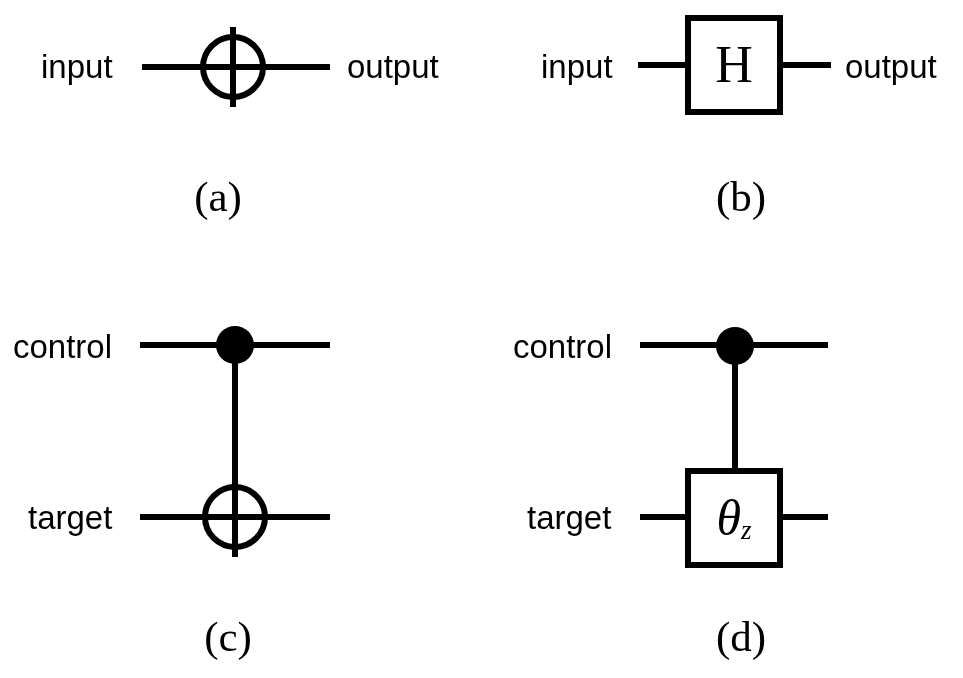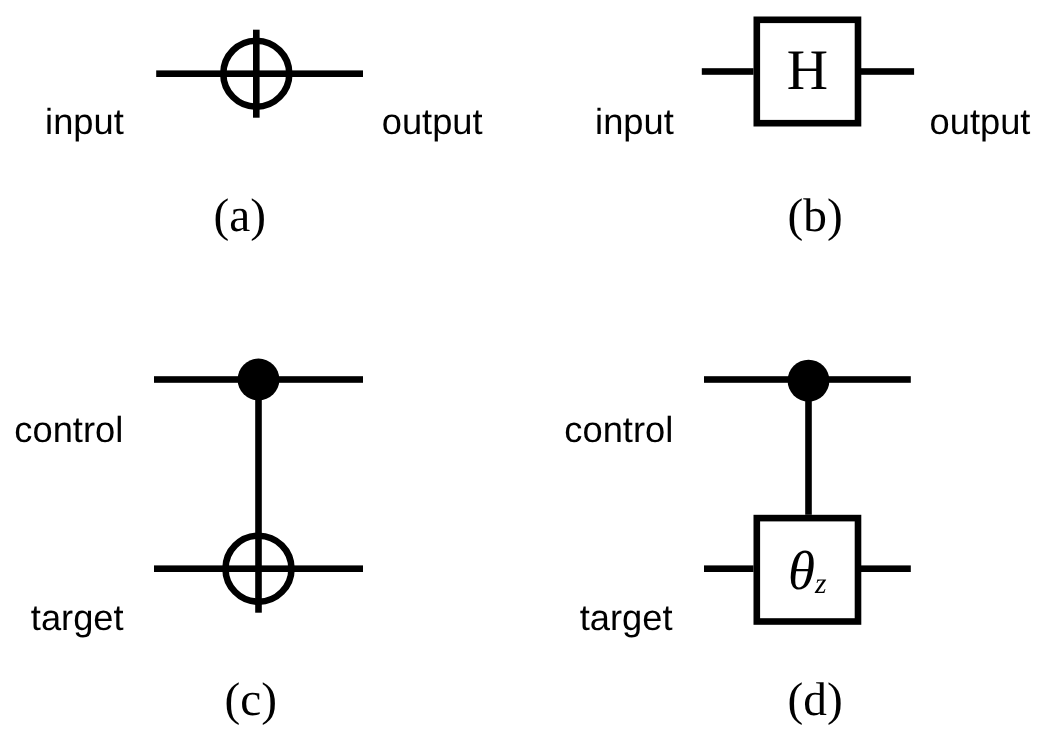--- a/index.html
+++ b/index.html
@@ -31,21 +31,20 @@
     width: 6px;
     background: #000000;
   }
   
   .lbl {
     position: absolute;
     font-size: 33px;
     color: #000000;
     white-space: nowrap;
     line-height: 1;
-    margin-top: 44px;
   }
   
   .xor-circle {
     position: absolute;
     width: 66px;
     height: 66px;
     border: 6px solid #000000;
     border-radius: 50%;
     box-sizing: border-box;
     background: transparent;

